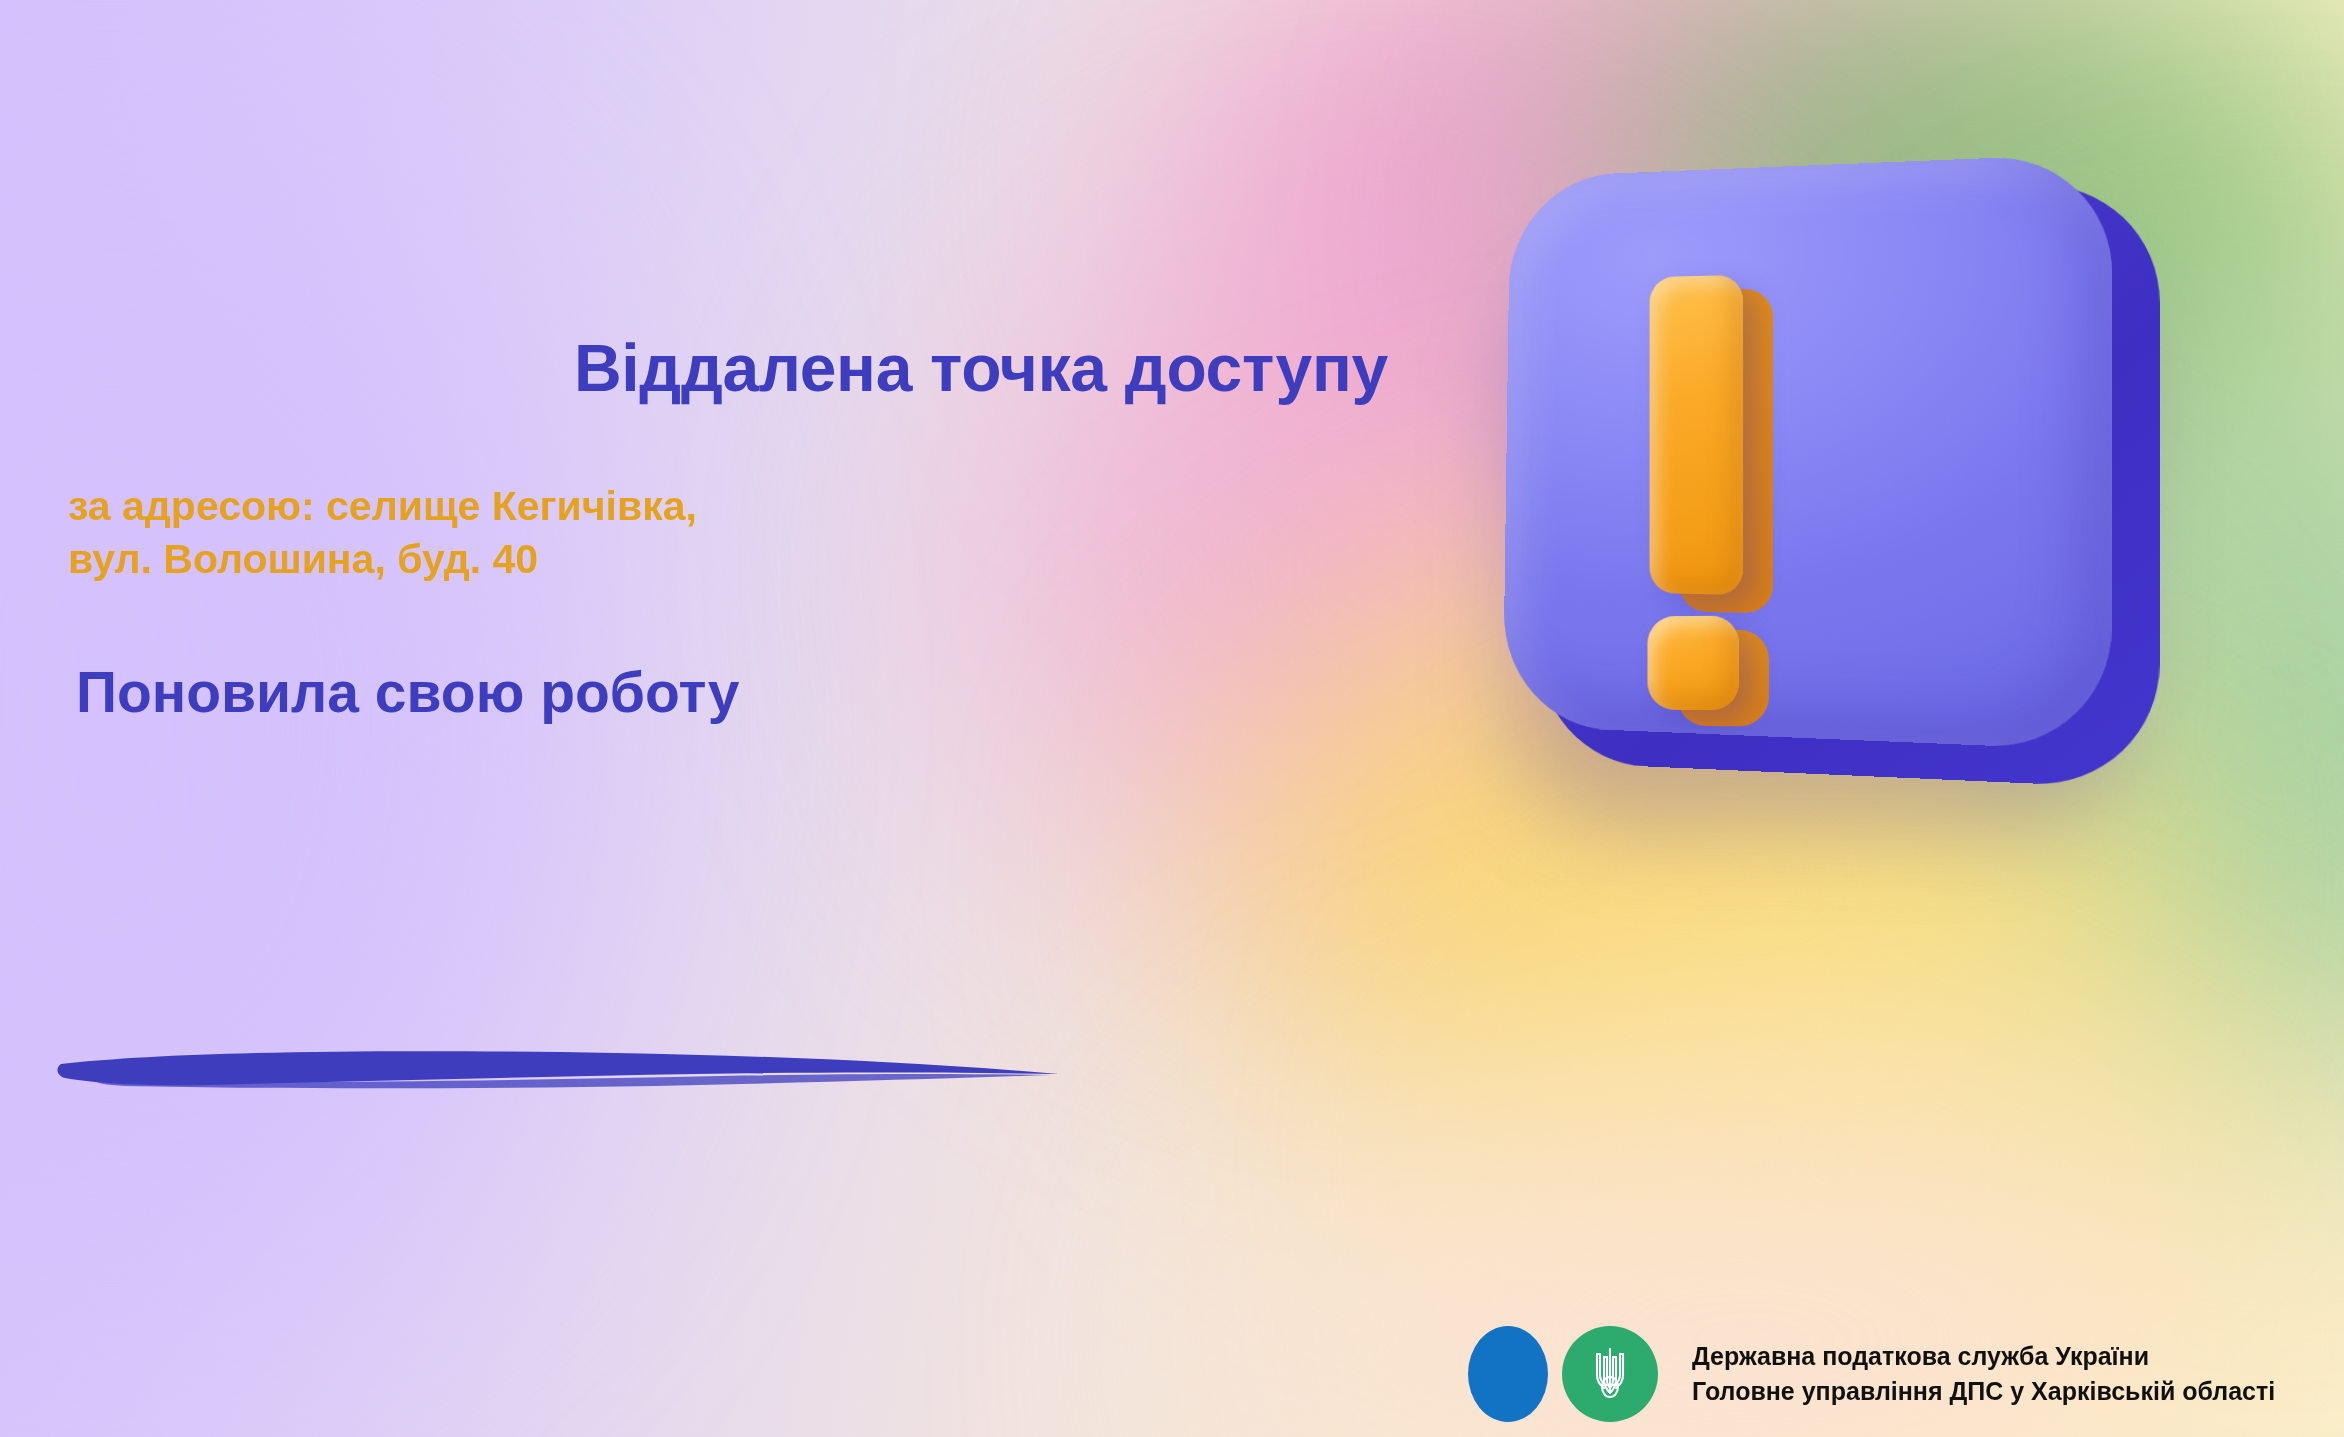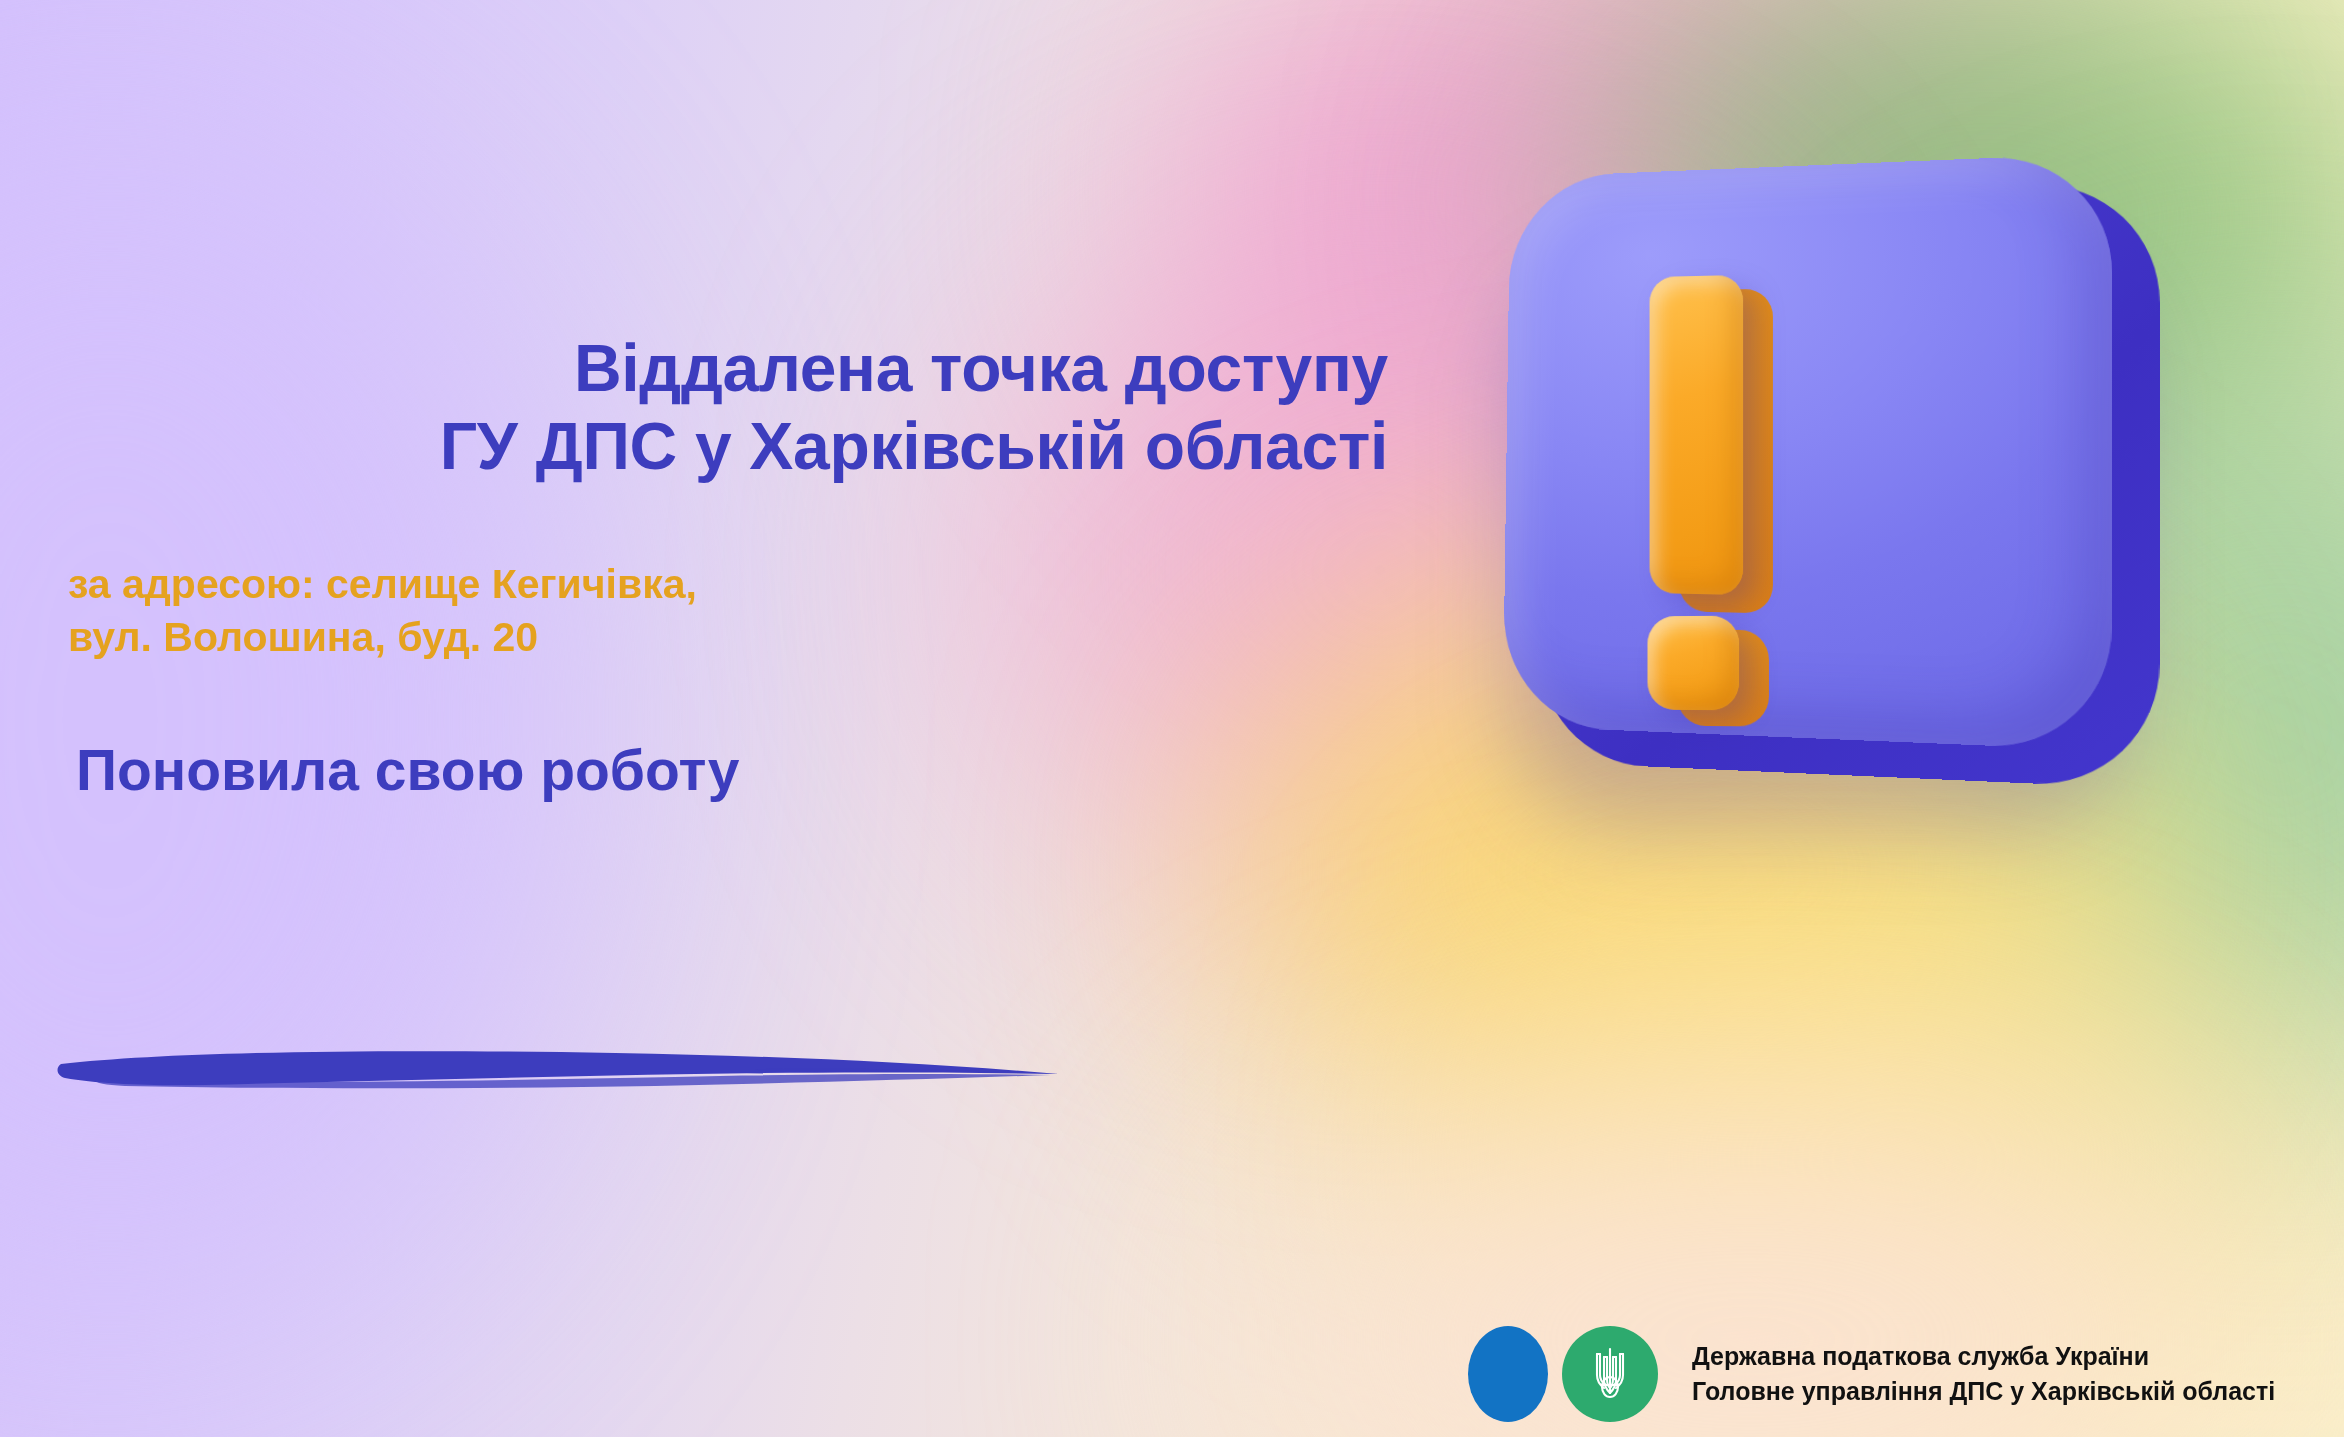--- a/index.html
+++ b/index.html
@@ -273,26 +273,25 @@
     <div class="card-face"></div>
     <div class="bang-bar-side"></div>
     <div class="bang-bar"></div>
     <div class="bang-dot-side"></div>
     <div class="bang-dot"></div>
   </div>
 
   <div class="text-block">
     <h1 class="headline">
       <span class="hl-line">Віддалена точка доступу</span>
-      <span class="hl-line">ГУ ДПС у Харківській області</span>
     </h1>
 
     <p class="address">
       <span class="addr-line">за адресою: селище Кегичівка,</span>
-      <span class="addr-line">вул. Волошина, буд. 20</span>
+      <span class="addr-line">вул. Волошина, буд. 40</span>
     </p>
 
     <p class="status">Поновила свою роботу</p>
   </div>
 
   <svg class="brush" viewBox="0 0 1010 48" preserveAspectRatio="none">
     <path d="M6,16 C120,3 340,1 560,5 C720,8 860,14 1004,26 C870,24 760,24 640,26
              C470,29 300,33 150,37 C96,38 44,36 10,30 C2,28 0,20 6,16 Z" fill="#3d3dbe"></path>
     <path d="M40,32 C200,36 420,33 620,29 C760,26 880,25 996,27
              C880,31 740,35 600,38 C420,41 210,41 70,38 C50,37 40,35 40,32 Z" fill="#3d3dbe" opacity="0.75"></path>

